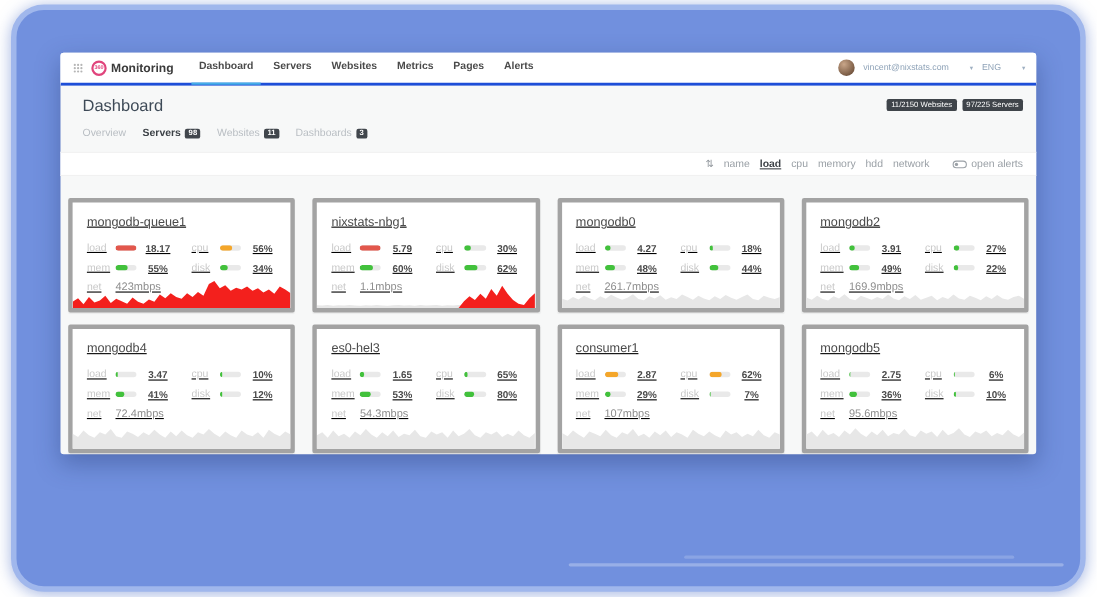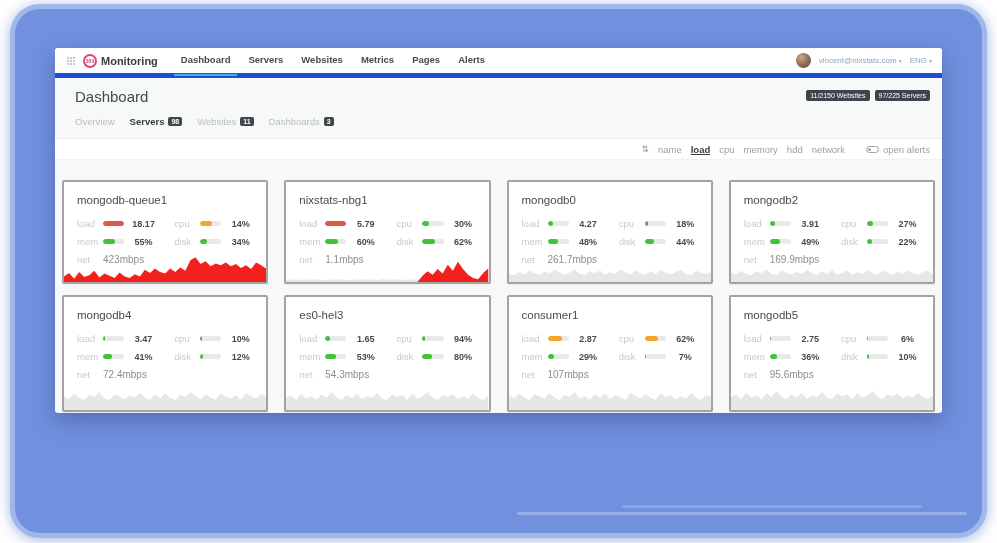--- a/index.html
+++ b/index.html
@@ -12,36 +12,36 @@
            box-shadow:0 2px 14px rgba(90,120,200,.55); }
   .streak { position:absolute; height:3px; border-radius:2px; background:rgba(255,255,255,.28); }
   .streak.s1 { right:15px; bottom:18px; width:450px; }
   .streak.s2 { right:60px; bottom:25px; width:300px; background:rgba(255,255,255,.18); }
 
   
   .window { position:absolute; left:55px; top:48px; width:887px; height:365px;
             background:#f7f8f8; border-radius:3px; box-shadow:0 8px 22px rgba(25,45,100,.35); }
 
   
-  .nav { height:30px; background:#fff; border-bottom:5px solid #1d4ed8; border-radius:3px 3px 0 0;
+  .nav { height:30px; background:#fff; border-bottom:3px solid #1d4ed8; border-radius:3px 3px 0 0;
          display:flex; align-items:center; padding:0 10px; }
   .grid-icon { display:grid; grid-template-columns:repeat(3,2px); grid-auto-rows:2px; gap:1px; margin:0 8px 0 2px; cursor:pointer; }
   .grid-icon b { background:#b5b5b5; border-radius:1px; }
   .logo { display:flex; align-items:center; gap:4px; margin-right:14px; cursor:pointer; }
   .logo-circle { width:14px; height:14px; border:2px solid #e0447c; border-radius:50%;
                  color:#e0447c; font-size:5px; font-weight:700; display:flex; align-items:center; justify-content:center; }
   .logo-text { font-size:11px; font-weight:600; color:#3b3b3b; }
   .menu { display:flex; height:30px; }
   .nav-item { font-size:9.5px; font-weight:600; color:#4a4a4a; line-height:28px; padding:0 9px; height:30px;
               position:relative; cursor:pointer; text-decoration:none; }
   .nav-item.active::after { content:""; position:absolute; left:2px; right:2px; bottom:0; height:2px; background:#45aee8; }
   .nav-right { margin-left:auto; display:flex; align-items:center; gap:8px; }
   .avatar { width:15px; height:15px; border-radius:50%;
             background:radial-gradient(circle at 35% 30%, #c9a689, #7a5b44 70%, #4c3626); }
-  .acct { font-size:8px; color:#8fa3b8; cursor:pointer; display:flex; align-items:center; gap:2px; }
+  .acct { font-size:8px; color:#8fa3b8; cursor:pointer; display:flex; align-items:center; gap:19px; }
   .caret { font-size:6px; color:#9fb0c2; }
 
   
   .header { display:flex; justify-content:space-between; align-items:flex-start; padding:10px 12px 0 20px; }
   .page-title { font-size:15px; font-weight:500; color:#3e4a57; }
   .hbadges { display:flex; gap:5px; margin-top:2px; }
   .hbadge { background:#3f444a; color:#fff; font-size:7px; padding:2px 4px; border-radius:2px; cursor:pointer; }
 
   
   .tabs { display:flex; gap:15px; padding-left:20px; margin-top:9px; height:14px; align-items:center; }
@@ -54,22 +54,22 @@
              display:flex; justify-content:flex-end; align-items:center; gap:9px; padding-right:12px; }
   .sort-glyph { font-size:9px; color:#8f959b; cursor:pointer; }
   .sort-opt { font-size:9.5px; color:#9aa0a6; cursor:pointer; text-decoration:none; }
   .sort-opt.active { color:#3c4146; font-weight:700; text-decoration:underline; }
   .toggle-wrap { display:flex; align-items:center; gap:4px; cursor:pointer; margin-left:12px; }
   .toggle-pill { width:13px; height:7px; border:1px solid #9aa0a6; border-radius:4px; position:relative; }
   .toggle-pill i { position:absolute; left:1px; top:1px; width:3px; height:3px; background:#9aa0a6; border-radius:50%; }
 
   
   .cards { display:grid; grid-template-columns:repeat(4,1fr); gap:11px 16px; padding:20px 7px 6px; }
-  .card { background:#fff; border:2px solid #a3a3a3; border-radius:2px; box-shadow:0 1px 1px rgba(0,0,0,.05);
-          padding:12px 13px 0; position:relative; overflow:hidden; height:104px; cursor:pointer; }
+  .card { background:#fff; border:4px solid #a3a3a3; border-radius:2px; box-shadow:0 1px 1px rgba(0,0,0,.05);
+          padding:12px 13px 0; position:relative; overflow:hidden; height:104px; cursor:pointer;text-decoration:underline; }
   .card.tall { height:117px; }
   .card-title { font-size:11.5px; color:#4a4a4a; }
   .mrow { display:flex; gap:18px; margin-top:7px; }
   .mrow.first { margin-top:12px; }
   .metric { flex:1; display:flex; align-items:center; min-width:0; }
   .mlabel { width:26px; flex:none; font-size:9.5px; color:#c9c9c9; }
   .track { flex:1; height:5px; background:#e9e9e9; border-radius:3px; overflow:hidden; margin-right:7px; }
   .fill { display:block; height:100%; border-radius:3px; }
   .mval { flex:none; min-width:25px; text-align:center; font-size:9px; font-weight:600; color:#4a4a4a; }
   .netval { font-size:10px; color:#8d8d8d; }
@@ -178,21 +178,21 @@
               <span class="track">
                 <span class="fill" style="width: 100%; background: rgb(226, 87, 76);"></span>
               </span>
               <span class="mval">18.17</span>
             </div>
             <div class="metric">
               <span class="mlabel">cpu</span>
               <span class="track">
                 <span class="fill" style="width: 56%; background: rgb(244, 166, 42);"></span>
               </span>
-              <span class="mval">14%</span>
+              <span class="mval">56%</span>
             </div>
           </div>
           <div class="mrow">
             <div class="metric">
               <span class="mlabel">mem</span>
               <span class="track">
                 <span class="fill" style="width: 55%; background: rgb(66, 193, 60);"></span>
               </span>
               <span class="mval">55%</span>
             </div>
@@ -410,21 +410,21 @@
               <span class="track">
                 <span class="fill" style="width: 22%; background: rgb(66, 193, 60);"></span>
               </span>
               <span class="mval">1.65</span>
             </div>
             <div class="metric">
               <span class="mlabel">cpu</span>
               <span class="track">
                 <span class="fill" style="width: 14%; background: rgb(66, 193, 60);"></span>
               </span>
-              <span class="mval">94%</span>
+              <span class="mval">65%</span>
             </div>
           </div>
           <div class="mrow">
             <div class="metric">
               <span class="mlabel">mem</span>
               <span class="track">
                 <span class="fill" style="width: 53%; background: rgb(66, 193, 60);"></span>
               </span>
               <span class="mval">53%</span>
             </div>

